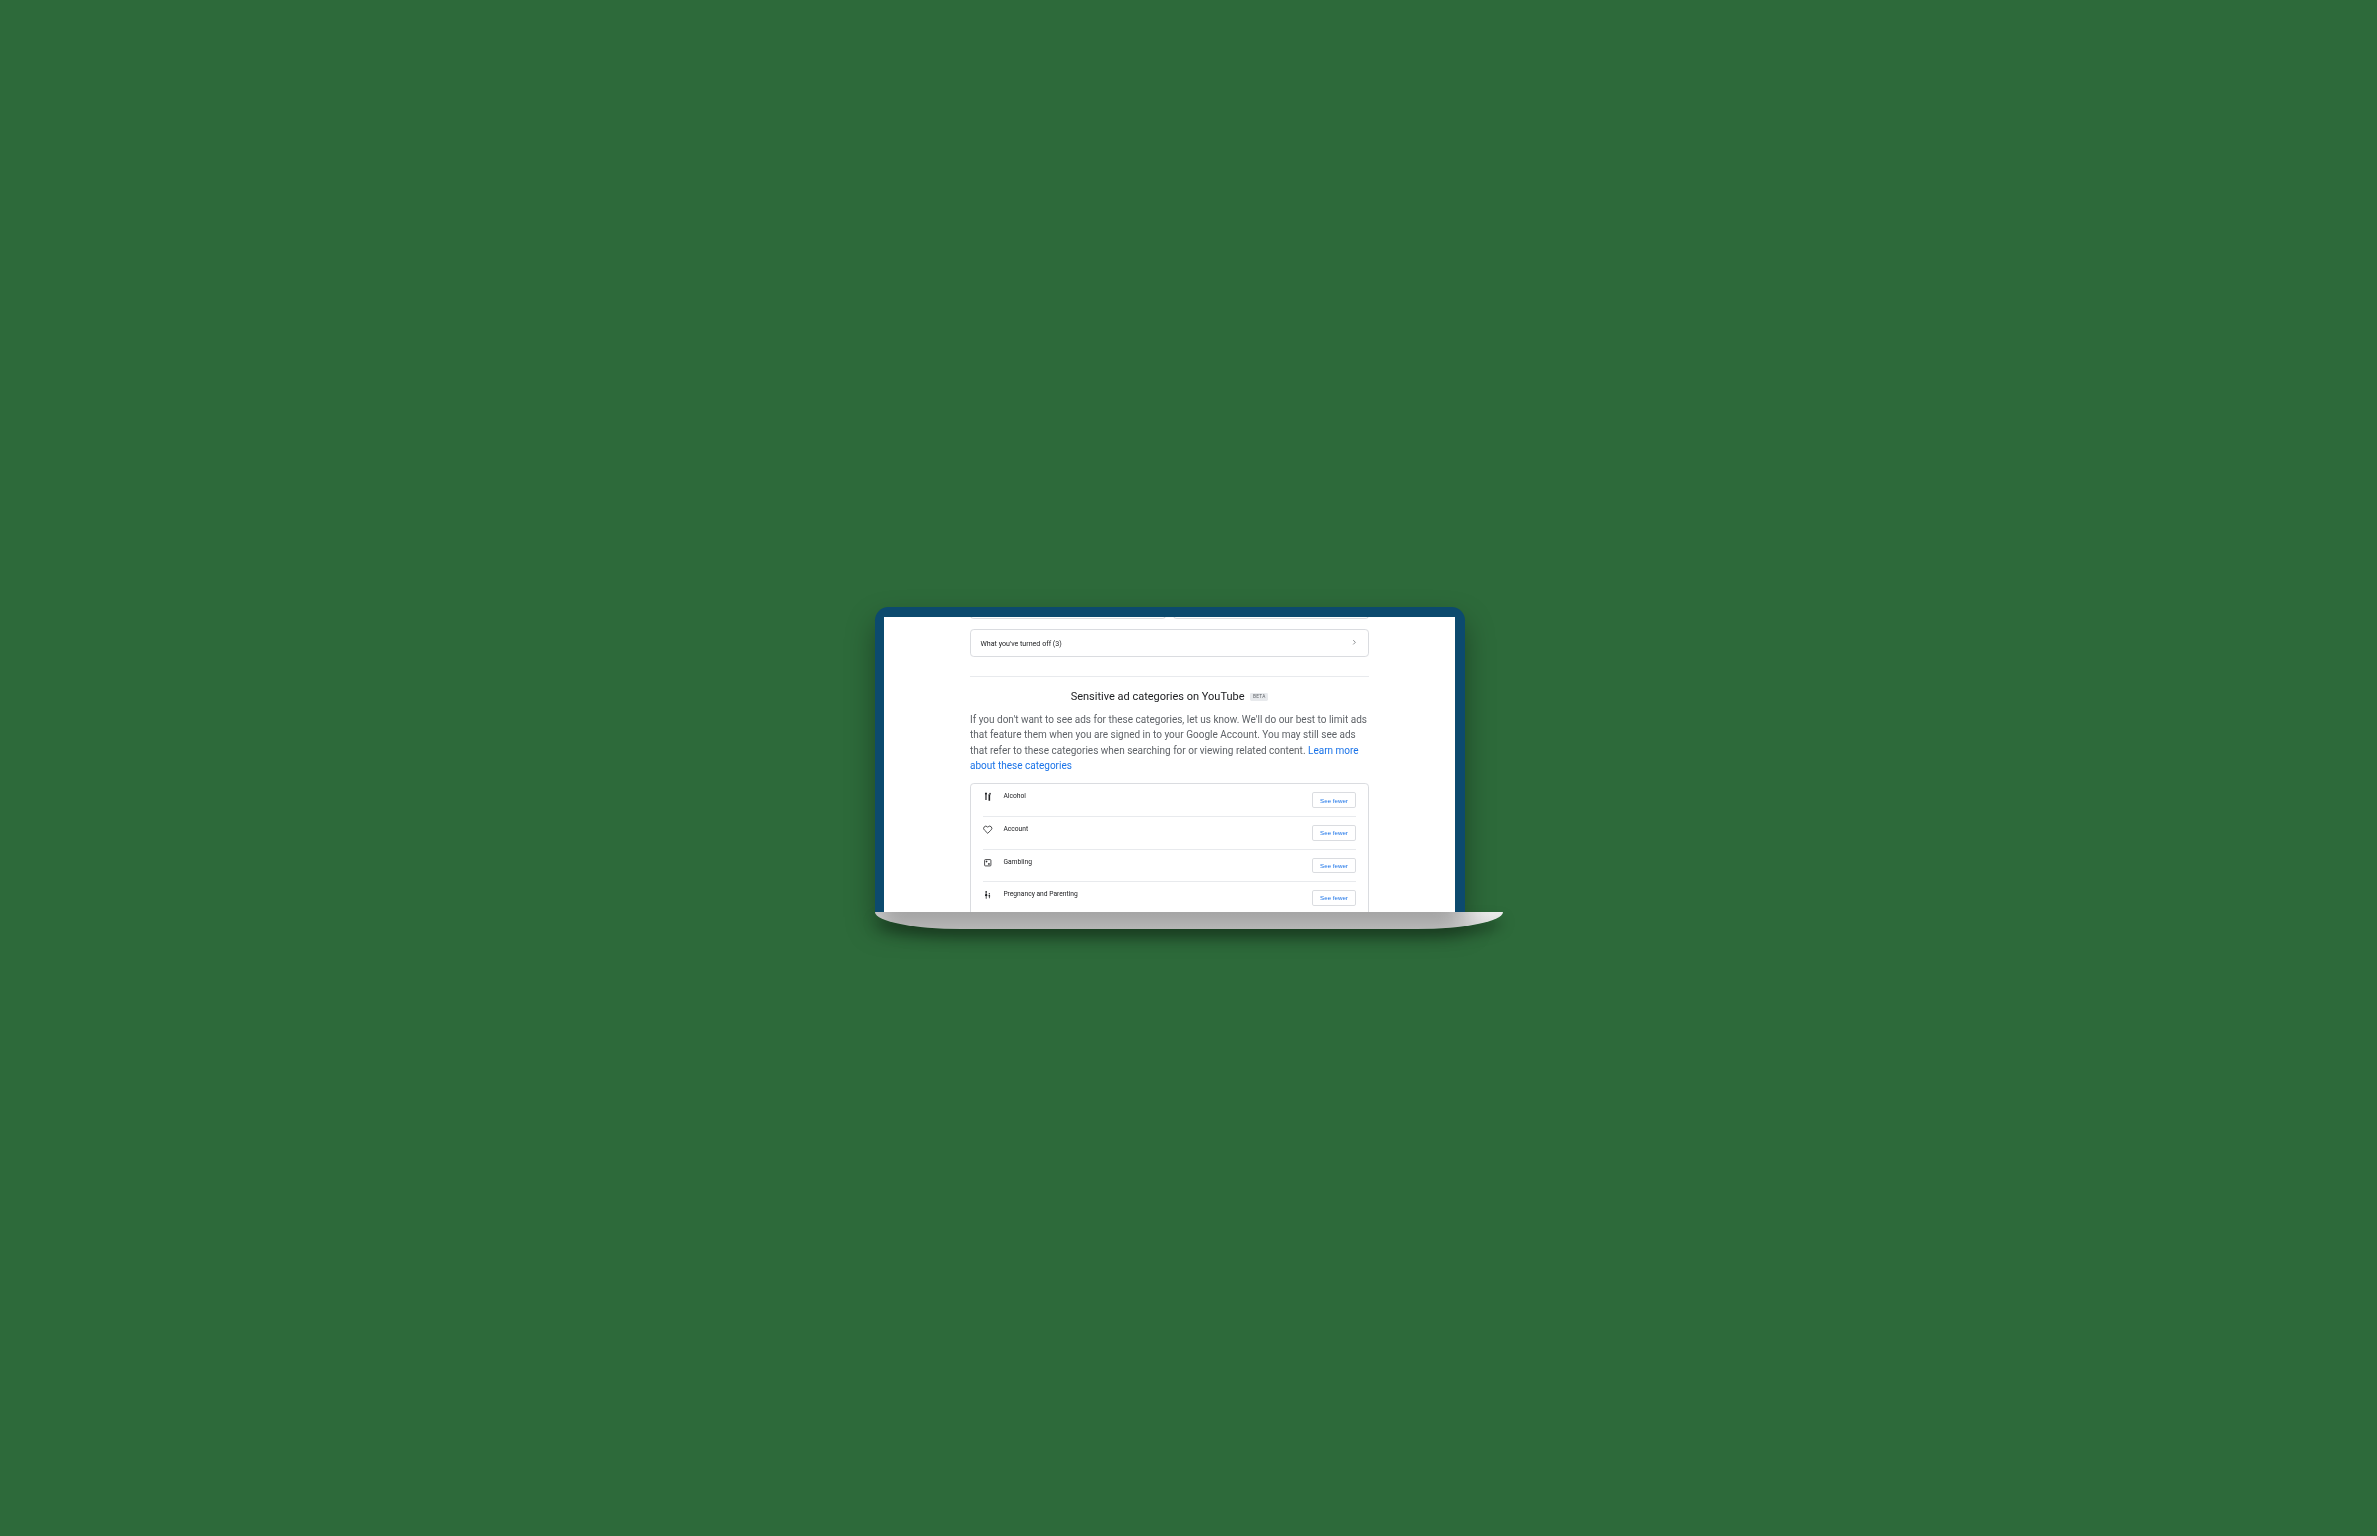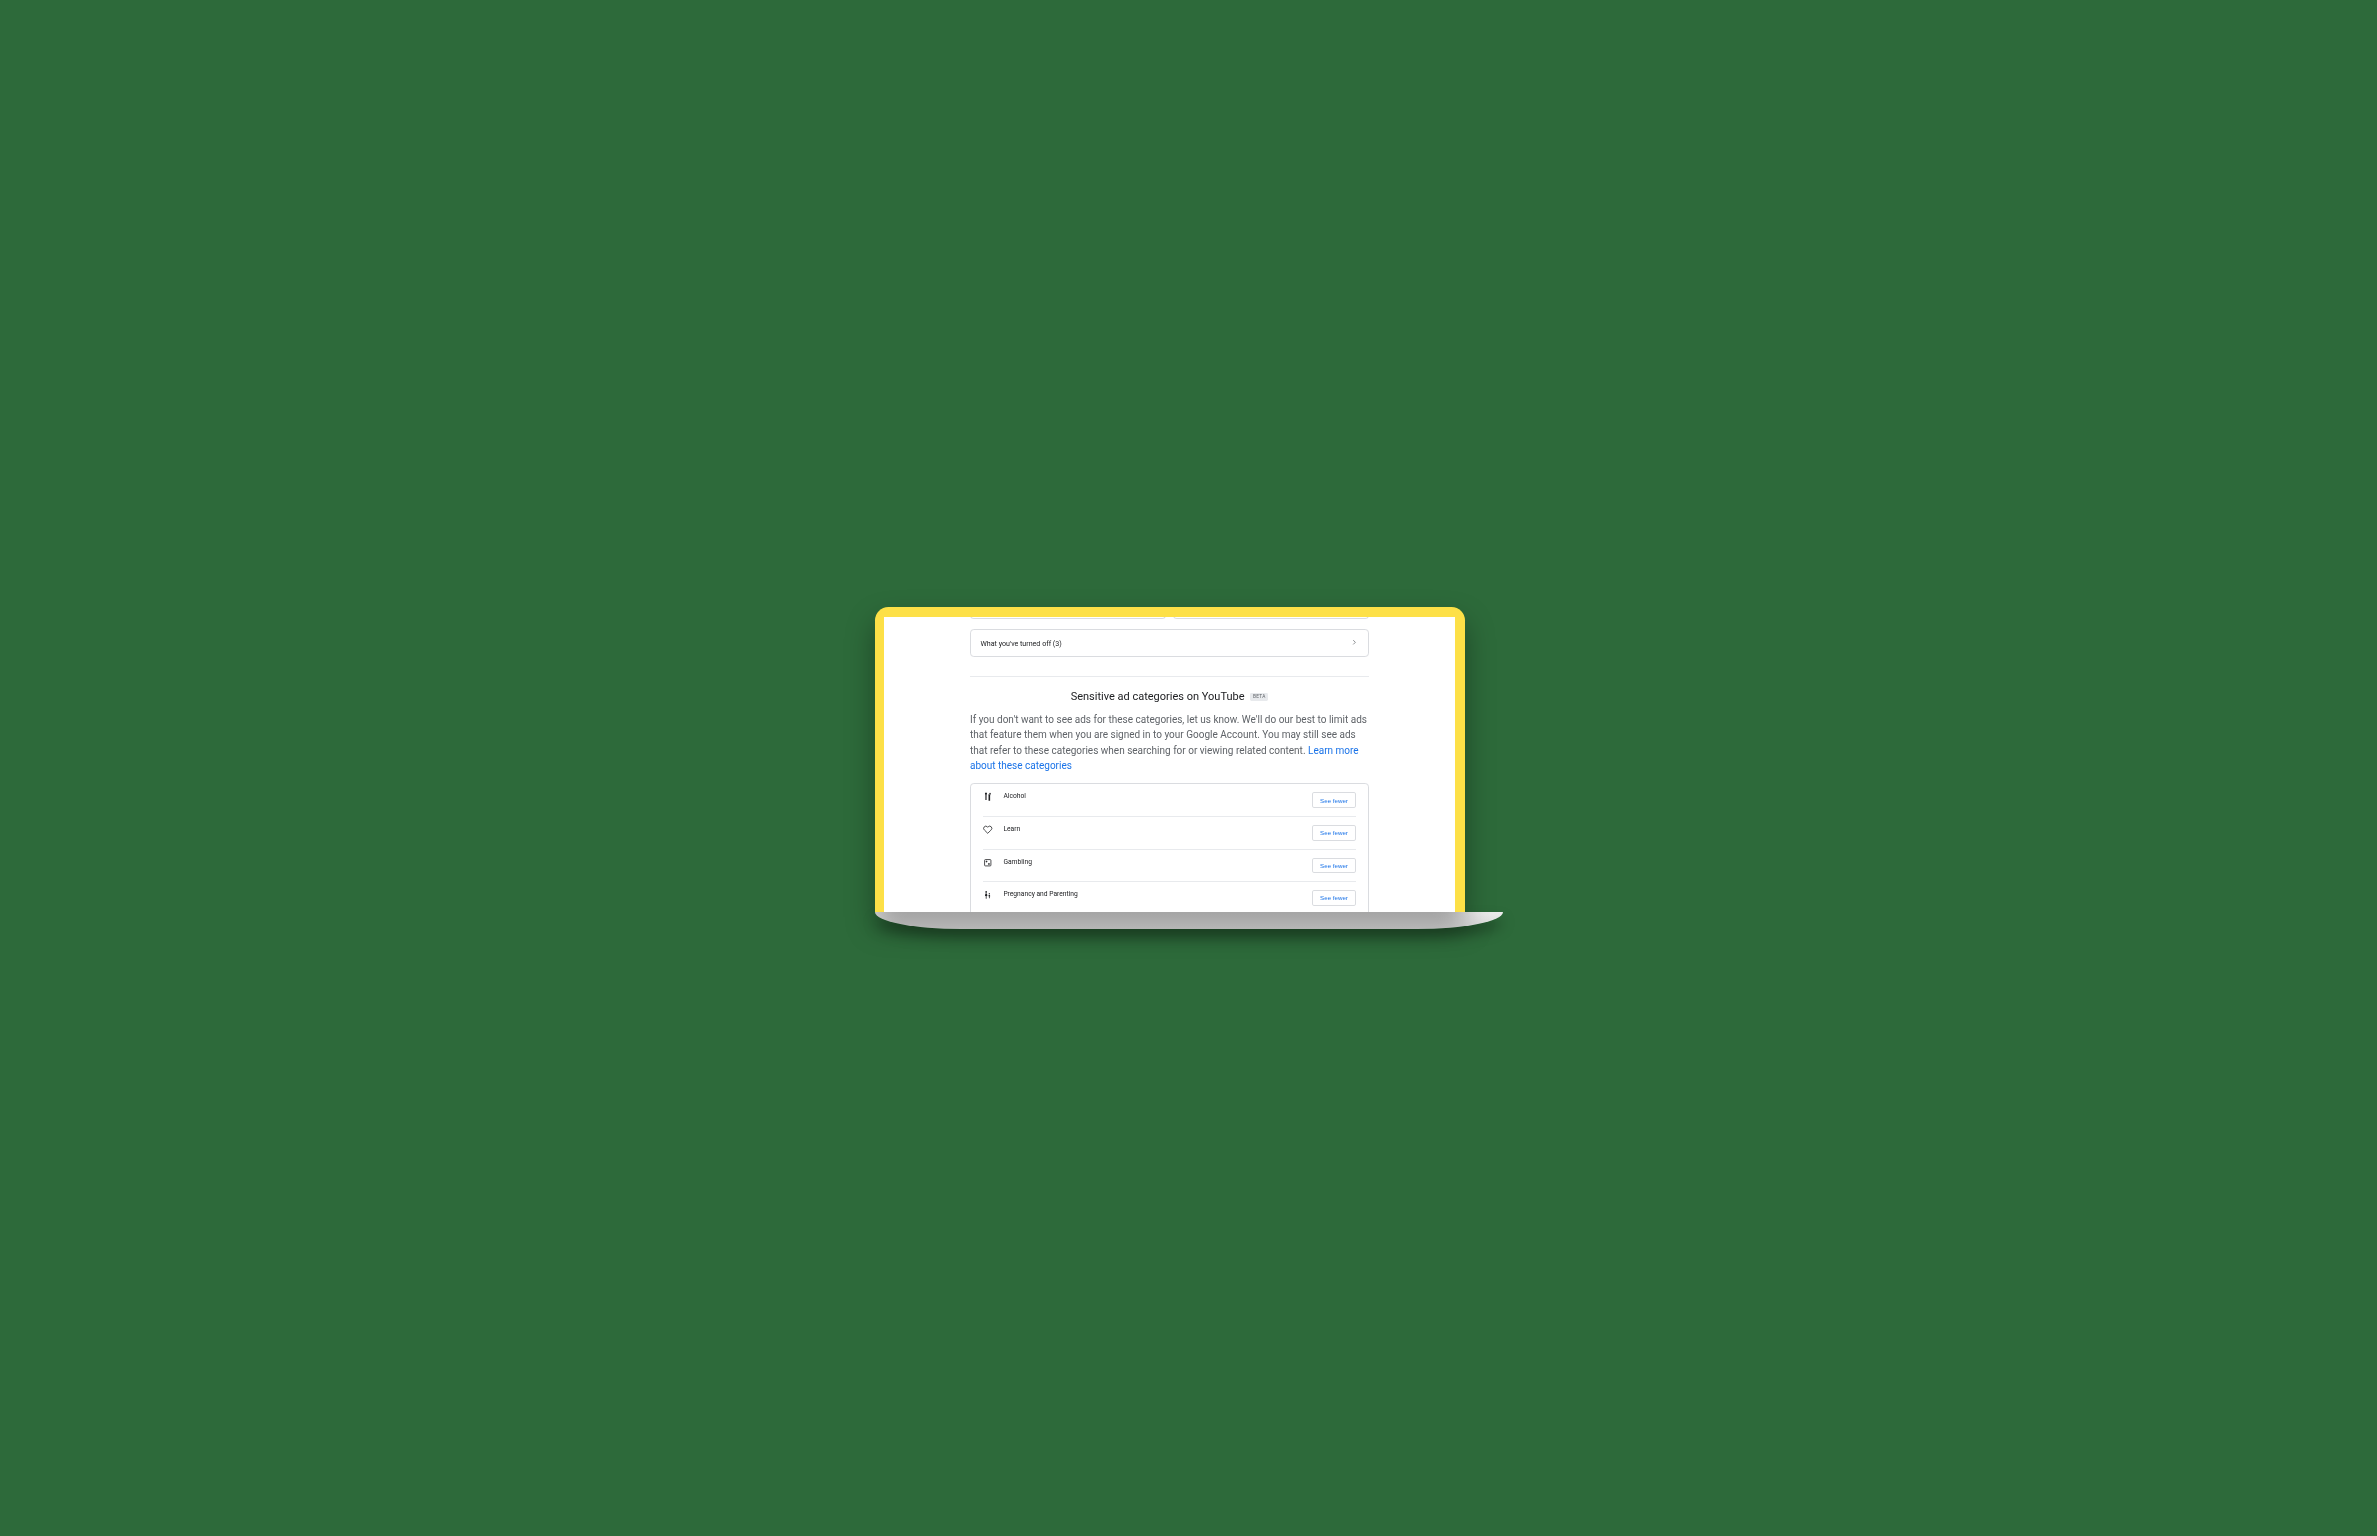--- a/index.html
+++ b/index.html
@@ -7,21 +7,21 @@
     font-family: Roboto, "Helvetica Neue", Arial, sans-serif;
     background: #2d6a3a;
     display: flex;
     align-items: center;
     justify-content: center;
     min-height: 100vh;
     padding: 19px 0;
   }
   .laptop {
     width: 590px;
-    background: #fde047;
+    background: #0c4a6e;
     border-radius: 13.3px 13.3px 0 0;
     padding: 9.5px 9.5px 0 9.5px;
     box-shadow: 0 14.3px 28.5px rgba(0,0,0,0.35);
     position: relative;
   }
   .laptop-base {
     width: 628px;
     height: 17px;
     background: linear-gradient(#ececec, #d8d8d8);
     border-radius: 0 0 86px 86px / 0 0 17px 17px;
@@ -192,21 +192,21 @@
               <span class="cat-icon"><svg viewBox="0 0 24 24" width="9.5" height="9.5" fill="#202124">
                   <path d="M7 2h3v3l-1 2v13H6V7L5 5V2h2zm9 4h3l-1 3v13h-4V9l-1-3h3zM16 3a2 2 0 1 1 0 2 2 2 0 0 1 0-2z"></path>
                 </svg></span>
               <span class="cat-label">Alcohol</span>
               <button class="see-fewer-btn">See fewer</button>
             </div>
             <div class="cat-row">
               <span class="cat-icon"><svg viewBox="0 0 24 24" width="9.5" height="9.5" fill="none" stroke="#202124" stroke-width="2">
                   <path d="M20.8 4.6a5.5 5.5 0 0 0-7.8 0L12 5.6l-1-1a5.5 5.5 0 0 0-7.8 7.8l1 1L12 21l7.8-7.8 1-1a5.5 5.5 0 0 0 0-7.6z"></path>
                 </svg></span>
-              <span class="cat-label">Learn</span>
+              <span class="cat-label">Account</span>
               <button class="see-fewer-btn">See fewer</button>
             </div>
             <div class="cat-row">
               <span class="cat-icon"><svg viewBox="0 0 24 24" width="9.5" height="9.5" fill="none" stroke="#202124" stroke-width="2">
                   <rect x="4" y="4" width="16" height="16" rx="2"></rect>
                   <circle cx="9" cy="9" r="1.3" fill="#202124"></circle>
                   <circle cx="15" cy="15" r="1.3" fill="#202124"></circle>
                 </svg></span>
               <span class="cat-label">Gambling</span>
               <button class="see-fewer-btn">See fewer</button>

